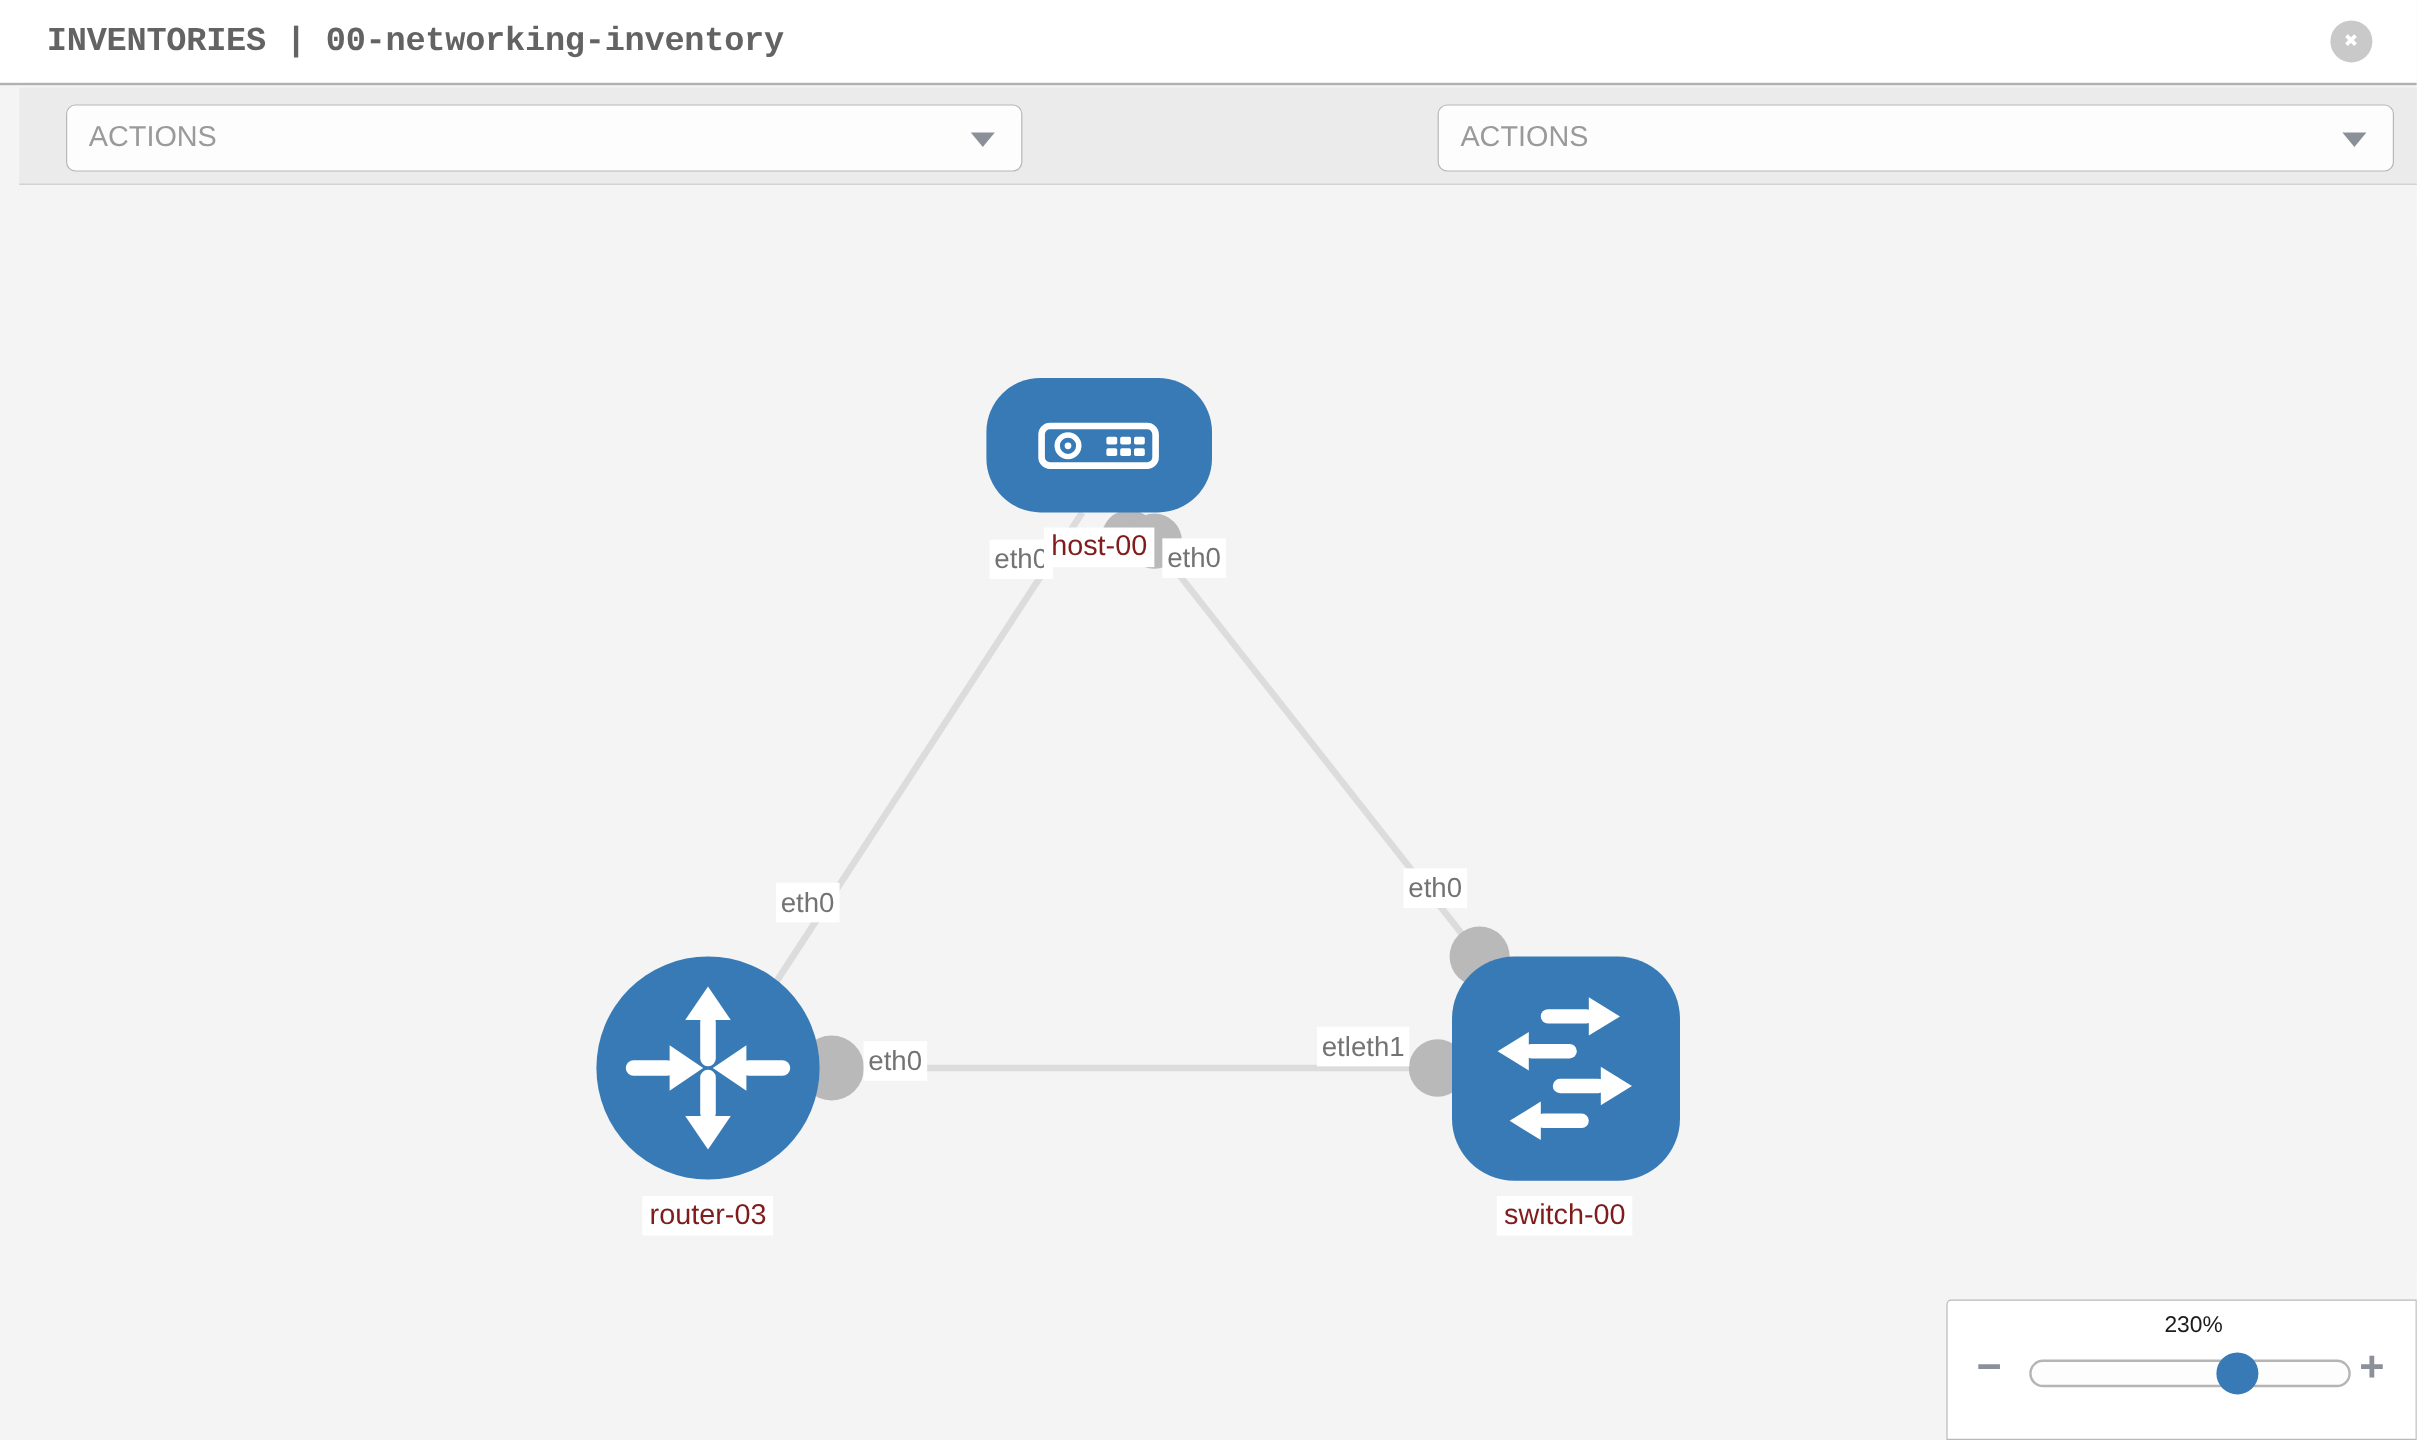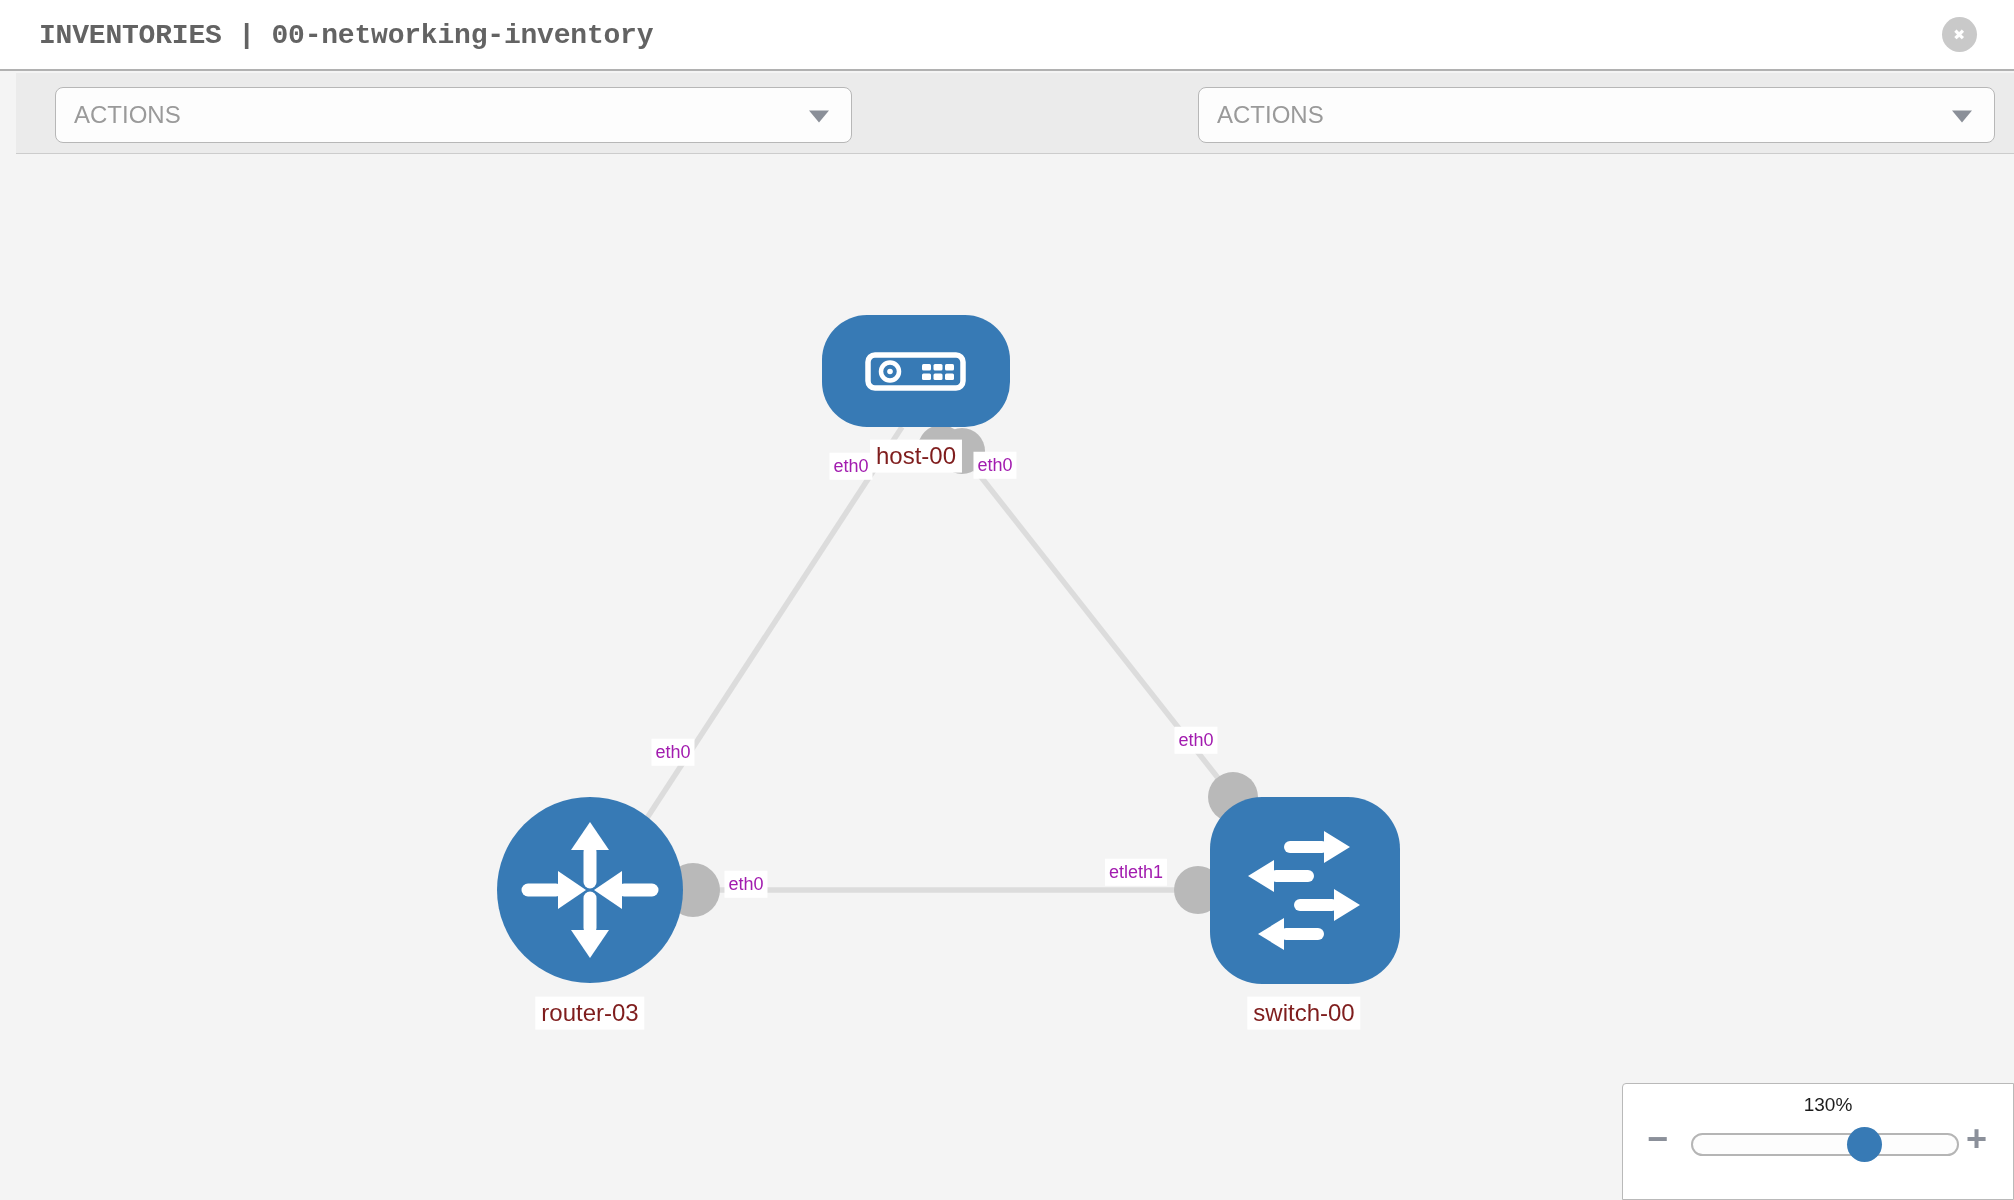--- a/index.html
+++ b/index.html
@@ -18,21 +18,21 @@
   .select-search{left:1182px;width:797px;}
   .caret{position:absolute;right:22px;top:50%;transform:translateY(-38%);width:0;height:0;border-left:10px solid transparent;border-right:10px solid transparent;border-top:12px solid #8a8f98;}
   .tool-icon{position:absolute;cursor:pointer;}
   .tool-icon svg{display:block;}
 
   
   .canvas{position:absolute;top:155px;left:0;width:2014px;height:1045px;background:#f4f4f4;}
   .canvas svg{position:absolute;top:0;left:0;}
 
   
-  .if-label{position:absolute;transform:translate(-50%,-50%);background:#ffffff;color:#a21caf;font-size:18px;line-height:1.25;padding:2px 4px;white-space:nowrap;}
+  .if-label{position:absolute;transform:translate(-50%,-50%);background:#ffffff;color:#737373;font-size:23px;line-height:1.25;padding:2px 4px;white-space:nowrap;}
   .node-label{position:absolute;transform:translate(-50%,-50%);background:#ffffff;color:#7f1d1d;font-size:24px;line-height:1.2;padding:2px 6px;white-space:nowrap;}
 
   
   .zoom-panel{position:absolute;left:1622px;top:1083px;width:392px;height:117px;background:#ffffff;border:1px solid #b9b9b9;border-radius:4px 0 0 0;box-sizing:border-box;}
   .zoom-pct{position:absolute;left:140px;top:10px;width:130px;text-align:center;font-size:19px;color:#1c1c1c;}
   .zoom-minus,.zoom-plus{position:absolute;color:#8b909a;font-weight:bold;font-size:36px;line-height:36px;cursor:pointer;user-select:none;}
   .zoom-minus{left:24px;top:37px;}
   .zoom-plus{left:343px;top:37px;}
   .zoom-track{position:absolute;left:68px;top:49px;width:268px;height:23px;background:#fdfdfd;border:2px solid #b5b5b5;border-radius:13px;box-sizing:border-box;cursor:pointer;}
   .zoom-thumb{position:absolute;left:224px;top:43px;width:35px;height:35px;border-radius:50%;background:#377ab5;cursor:grab;}
@@ -141,20 +141,20 @@
   <div class="if-label" style="left:673px;top:752px;">eth0</div>
   <div class="if-label" style="left:746px;top:884px;">eth0</div>
   <div class="if-label" style="left:1196px;top:740px;">eth0</div>
   <div class="if-label" style="left:1136px;top:872px;">etleth1</div>
 
   <div class="node-label" style="left:916px;top:456px;">host-00</div>
   <div class="node-label" style="left:590px;top:1013px;">router-03</div>
   <div class="node-label" style="left:1304px;top:1013px;">switch-00</div>
 
   <div class="zoom-panel">
-    <div class="zoom-pct">130%</div>
+    <div class="zoom-pct">230%</div>
     <div class="zoom-minus">−</div>
     <div class="zoom-track"></div>
     <div class="zoom-thumb"></div>
     <div class="zoom-plus">+</div>
   </div>
 
 </div>
 
 </body></html>

